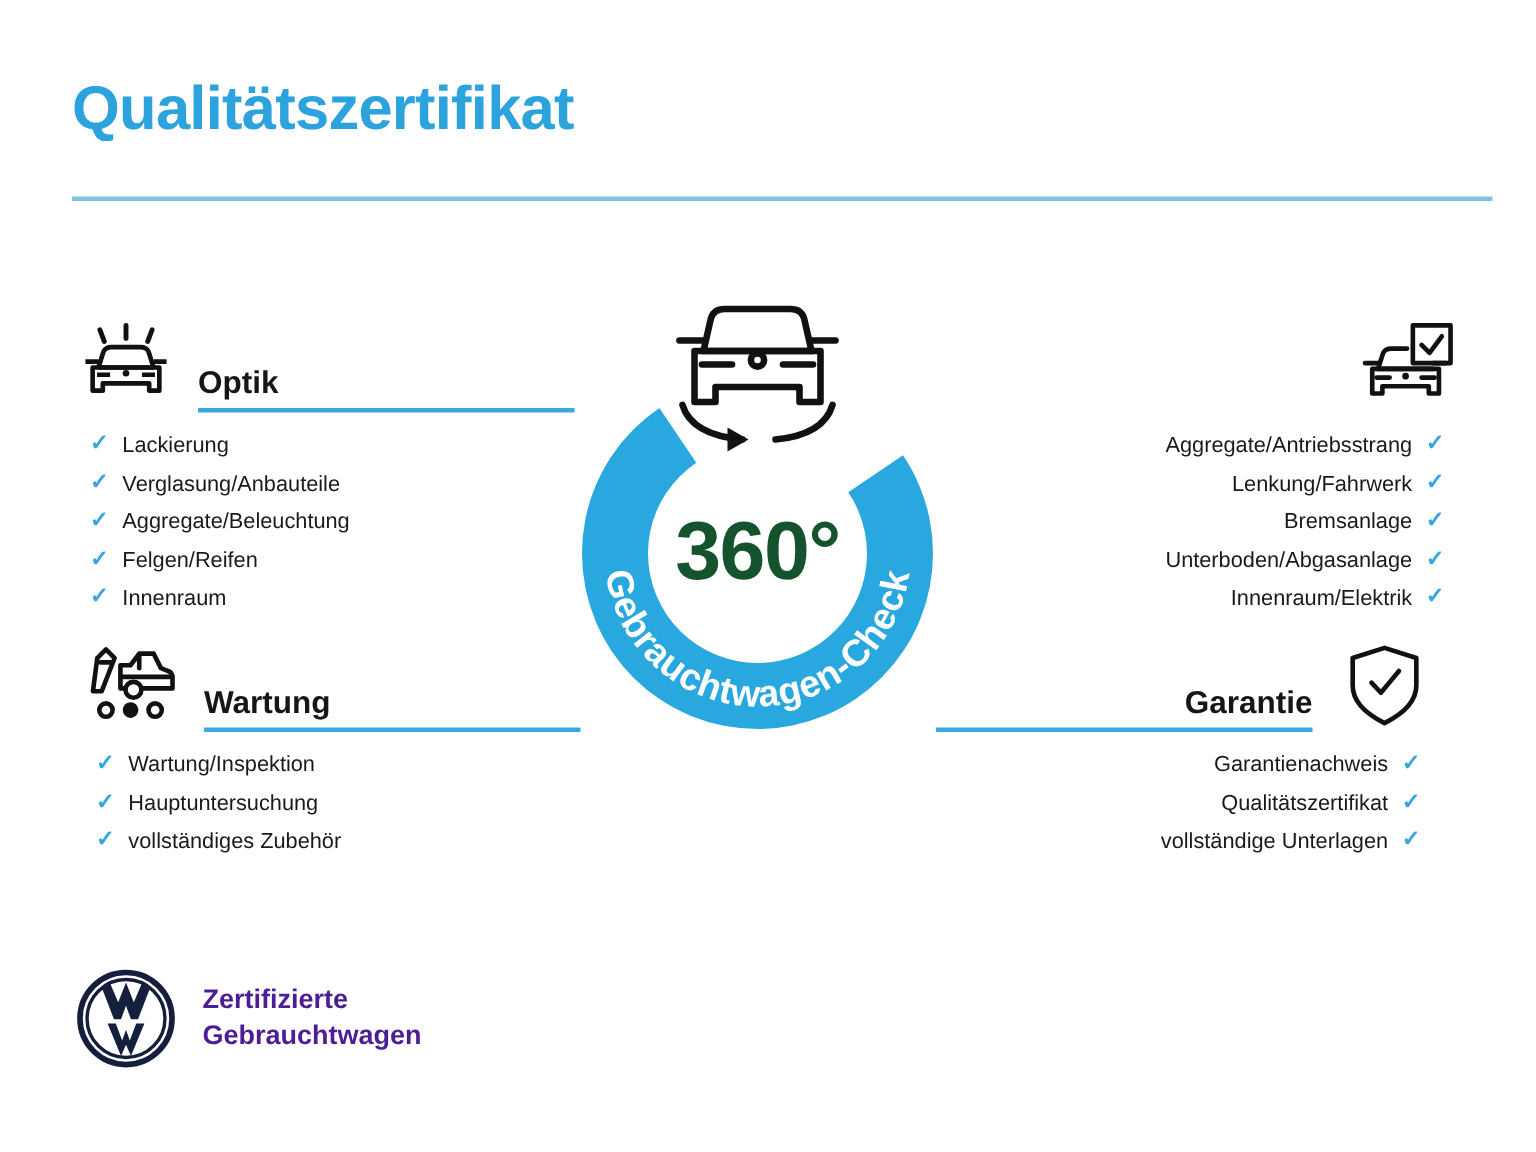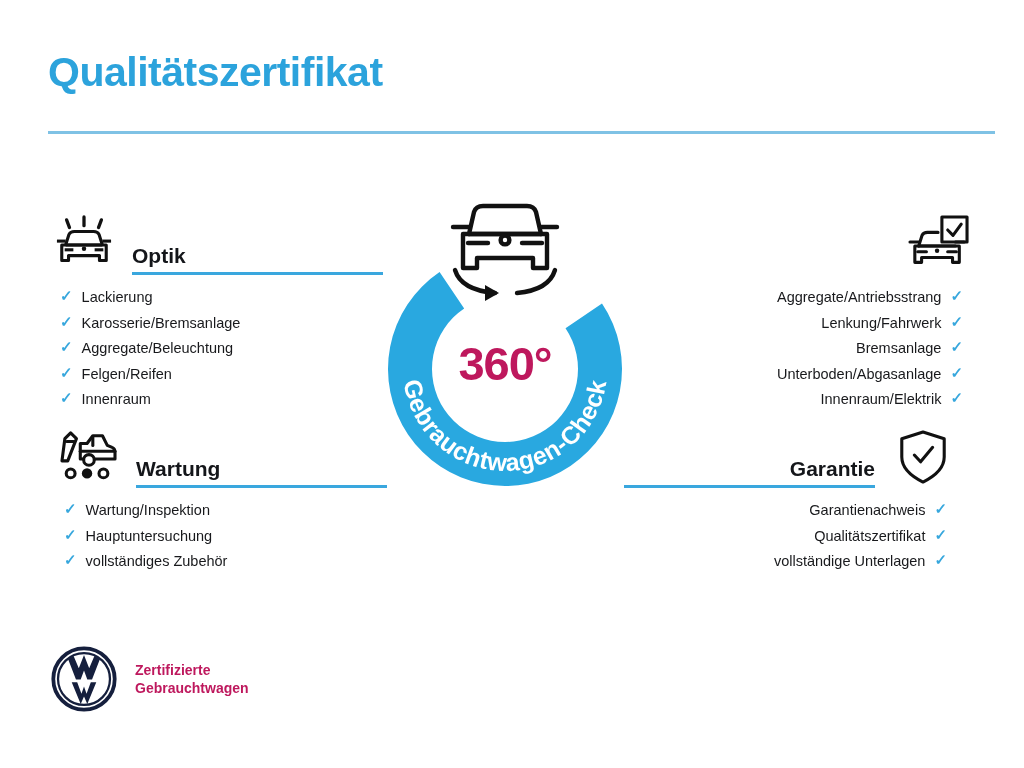--- a/index.html
+++ b/index.html
@@ -126,41 +126,41 @@
     top: 0px;
     width: 144px;
     height: 112px;
   }
   #badge-360 {
     position: absolute;
     left: 0;
     top: 150px;
     width: 256px;
     text-align: center;
-    font-size: 47px;
-    font-weight: bold;
-    color: #be185d;
+    font-size: 55px;
+    font-weight: bold;
+    color: #14532d;
     letter-spacing: -1px;
     line-height: 1;
   }
 
   
   #footer-logo {
     position: absolute;
     left: 50px;
     top: 645px;
     display: flex;
     align-items: center;
   }
   #vw-mark { width: 68px; height: 68px; flex: 0 0 68px; }
   #footer-text {
     margin-left: 17px;
-    font-size: 14px;
-    font-weight: bold;
-    color: #be185d;
+    font-size: 18px;
+    font-weight: bold;
+    color: #4c1d95;
     line-height: 1.32;
   }
   #footer-text div { white-space: nowrap; }
 </style>
 </head>
 <body>
 
 <div id="page-title">Qualitätszertifikat</div>
 <div id="header-divider"></div>
 
@@ -190,21 +190,21 @@
       <div class="sec-rule"></div>
     </div>
   </div>
   <ul class="sec-list">
     <li>
         <span class="chk">✓</span>
         <span>Lackierung</span>
       </li>
     <li>
         <span class="chk">✓</span>
-        <span>Karosserie/Bremsanlage</span>
+        <span>Verglasung/Anbauteile</span>
       </li>
     <li>
         <span class="chk">✓</span>
         <span>Aggregate/Beleuchtung</span>
       </li>
     <li>
         <span class="chk">✓</span>
         <span>Felgen/Reifen</span>
       </li>
     <li>

